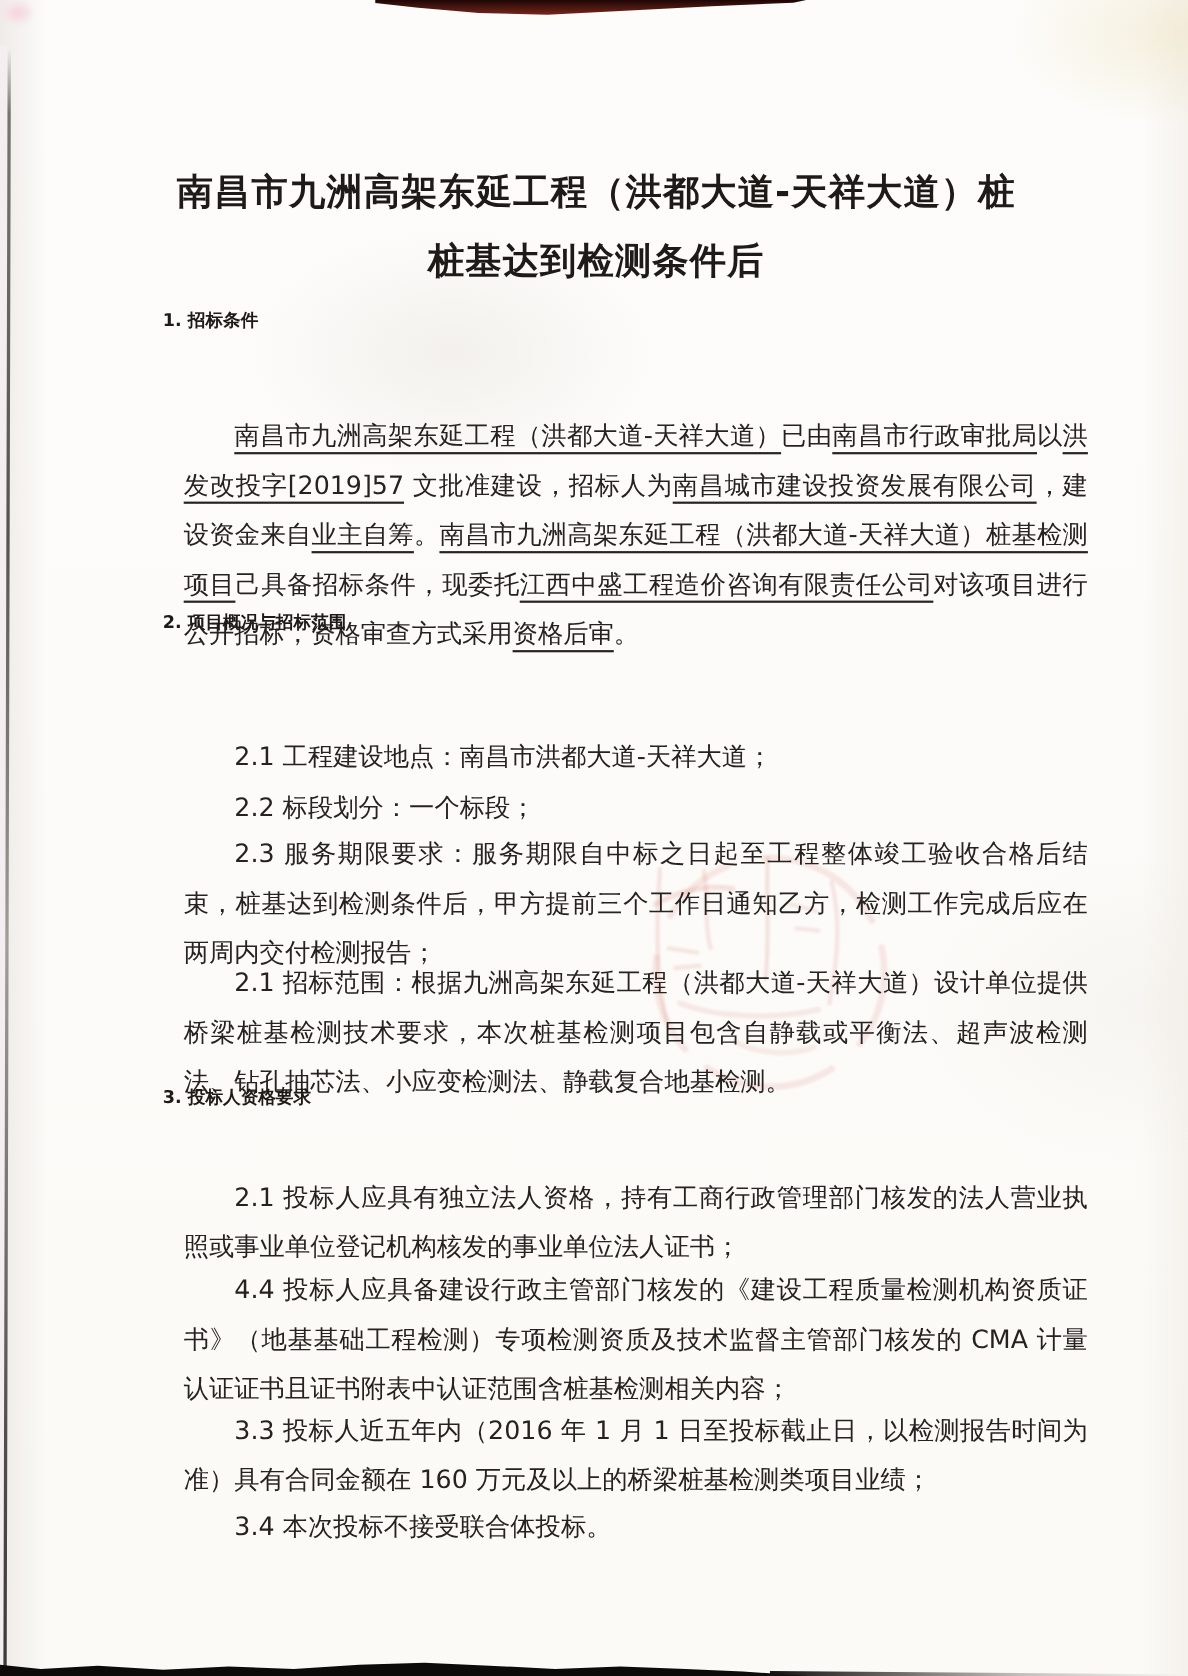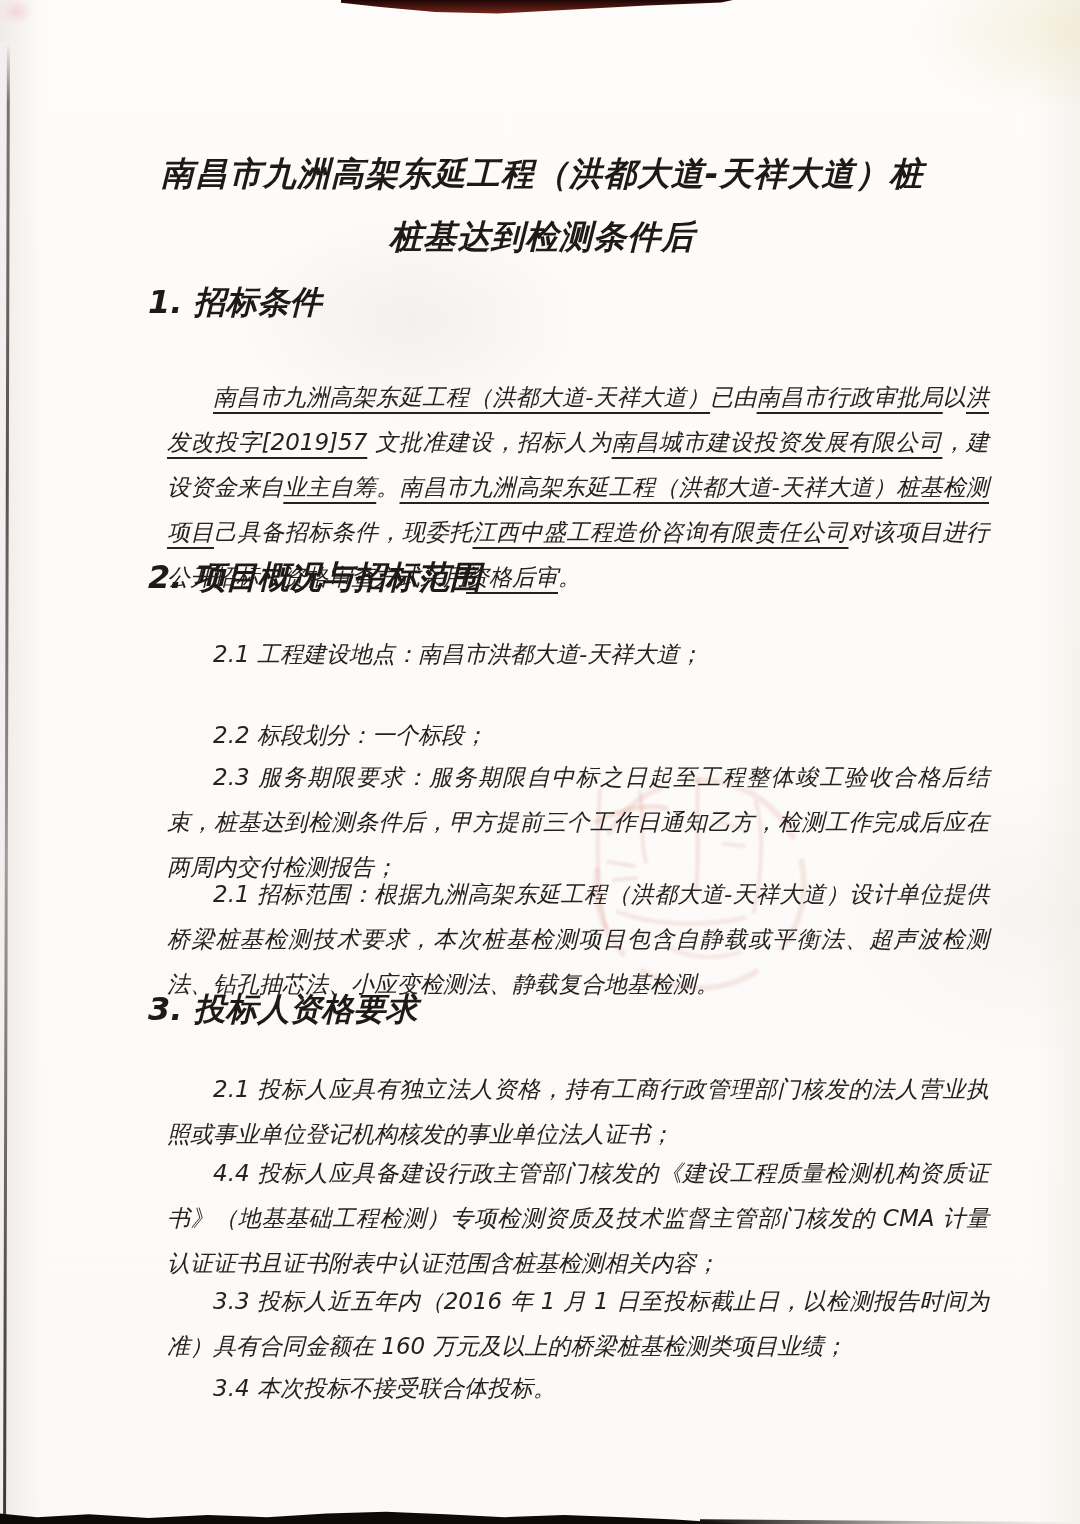--- a/index.html
+++ b/index.html
@@ -48,40 +48,40 @@
   .bottom-band-right{
     position:absolute;left:700px;bottom:0;width:380px;height:6px;
     background:linear-gradient(90deg,#141110,rgba(90,80,75,.35) 60%,rgba(90,80,75,0));
     clip-path:polygon(0 20%,100% 70%,100% 100%,0 100%);
   }
   .stamp{
     position:absolute;left:548px;top:762px;width:290px;height:260px;
     opacity:.85;filter:blur(1.2px);pointer-events:none;
   }
   
-  .doc{position:absolute;left:0;top:0;width:936px;height:1524px;color:#24201d;font-style:italic;}
+  .doc{position:absolute;left:0;top:0;width:936px;height:1524px;color:#24201d;}
   .title{
     position:absolute;left:130px;top:142px;width:824px;
     font-size:33px;font-weight:bold;text-align:center;line-height:63px;
     letter-spacing:1px;color:#1d1a17;
   }
   .heading{
     position:absolute;left:148px;width:806px;
-    font-size:32px;font-weight:bold;color:#1d1a17;white-space:nowrap;
+    font-size:16px;font-weight:bold;color:#1d1a17;white-space:nowrap;
   }
   .h1{top:281px;}
   .h2{top:556px;}
   .h3{top:988px;}
   .para{
     position:absolute;left:135px;width:822px;
     font-size:23px;line-height:45px;text-align:justify;
     text-indent:2em;color:#262220;margin-left:32px;
   }
   .p1{top:352px;}
-  .c21{top:609px;}
+  .c21{top:643px;}
   .c22{top:690px;}
   .c23{top:732px;}
   .c24{top:849px;}
   .c31{top:1044px;}
   .c32{top:1128px;}
   .c33{top:1256px;}
   .c34{top:1343px;}
   .u{
     text-decoration:underline;
     text-decoration-thickness:2px;

